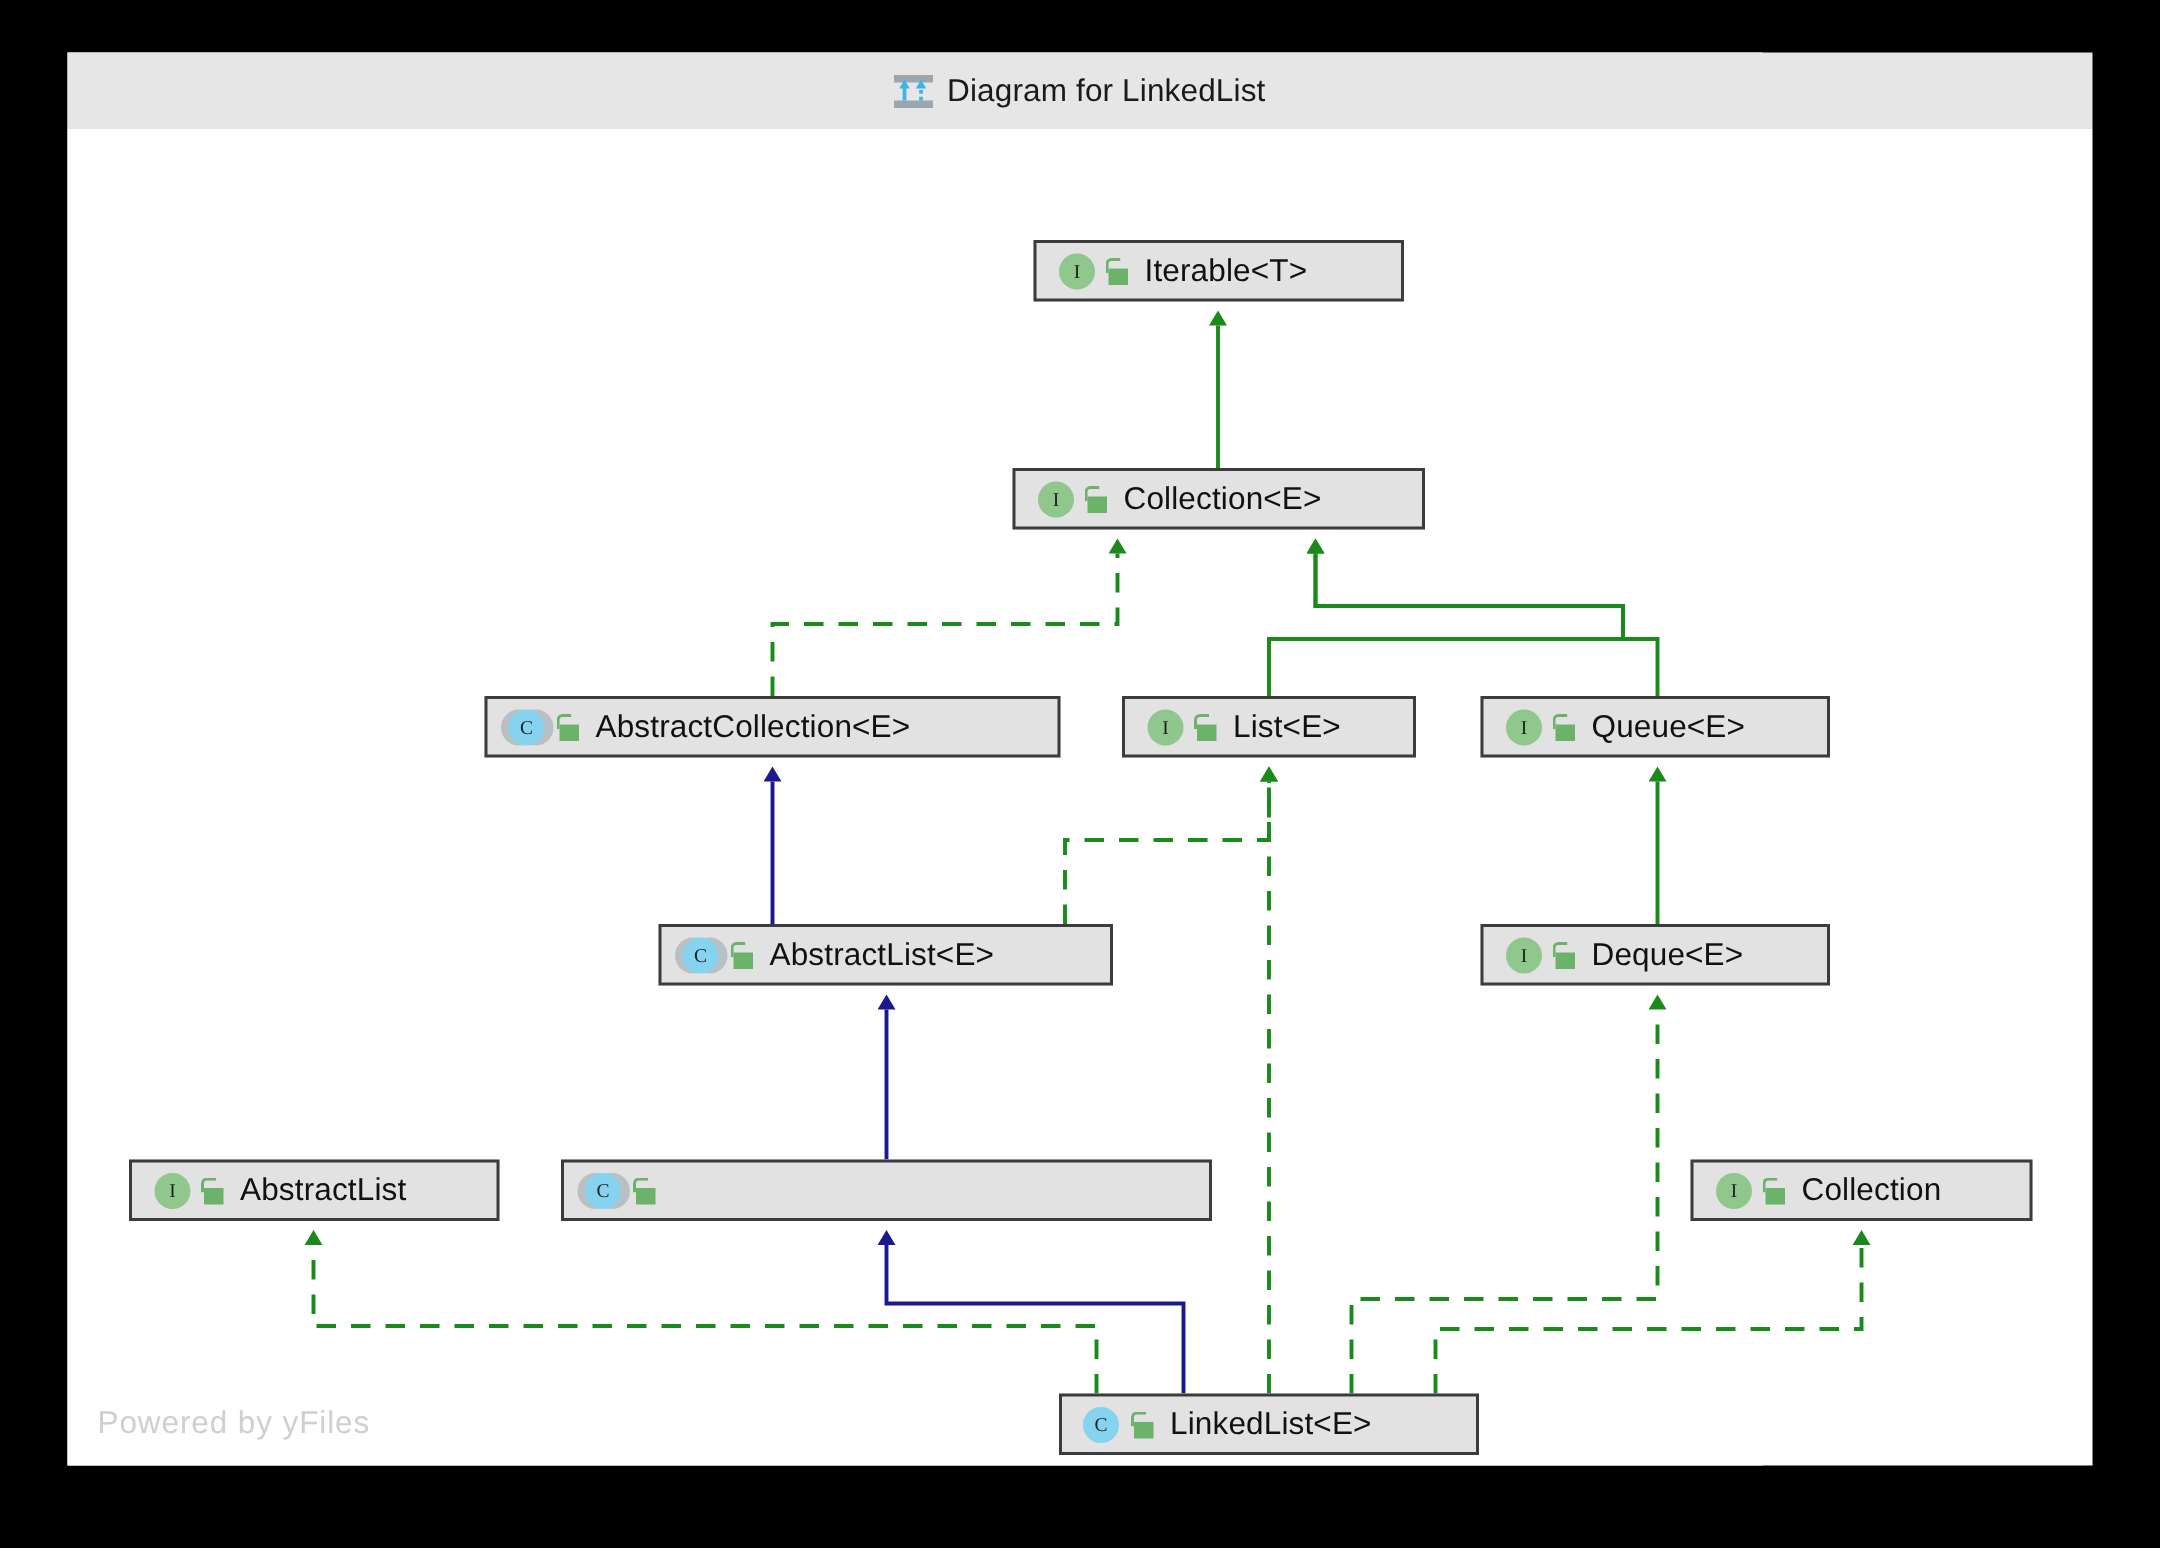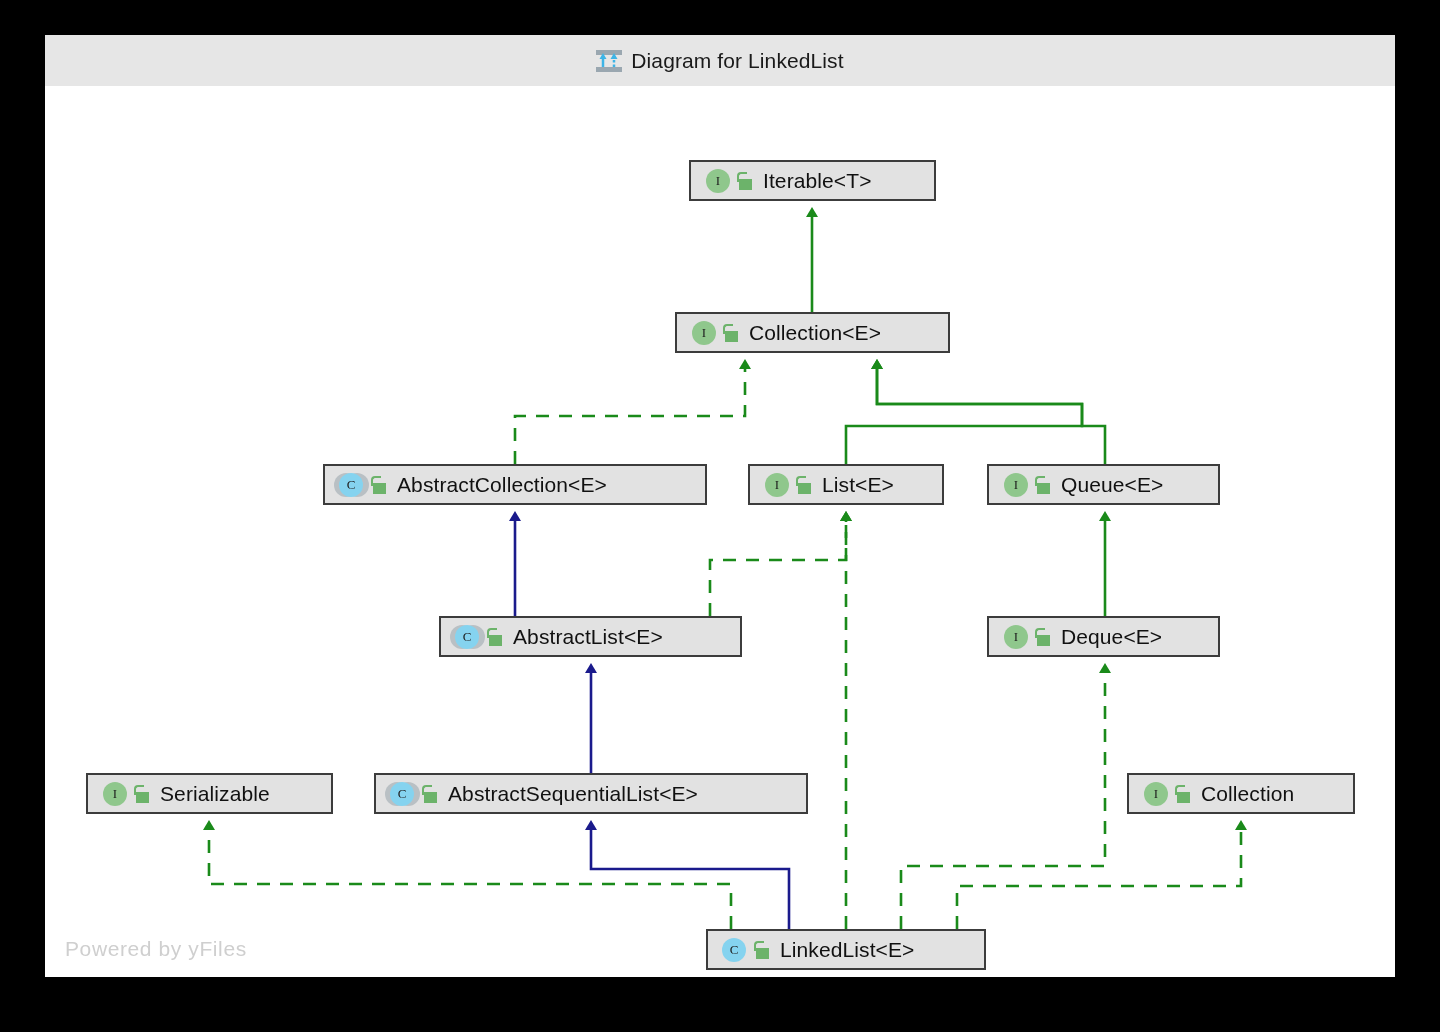--- a/index.html
+++ b/index.html
@@ -175,33 +175,32 @@
           <span class="nlabel">Deque&lt;E&gt;</span>
         </div>
         <div class="node" style="left: 41px; top: 687px; width: 247px;">
           <span class="mark iface">
             <span class="disc">I</span>
           </span>
           <span class="lock">
             <span class="shackle"></span>
             <span class="body"></span>
           </span>
-          <span class="nlabel">Serializable</span>
+          <span class="nlabel">AbstractList</span>
         </div>
         <div class="node" style="left: 329px; top: 687px; width: 434px;">
           <span class="mark cls">
             <span class="paren"></span>
             <span class="paren paren2"></span>
             <span class="disc">C</span>
           </span>
           <span class="lock">
             <span class="shackle"></span>
             <span class="body"></span>
           </span>
-          <span class="nlabel">AbstractSequentialList&lt;E&gt;</span>
         </div>
         <div class="node" style="left: 1082px; top: 687px; width: 228px;">
           <span class="mark iface">
             <span class="disc">I</span>
           </span>
           <span class="lock">
             <span class="shackle"></span>
             <span class="body"></span>
           </span>
           <span class="nlabel">Collection</span>

